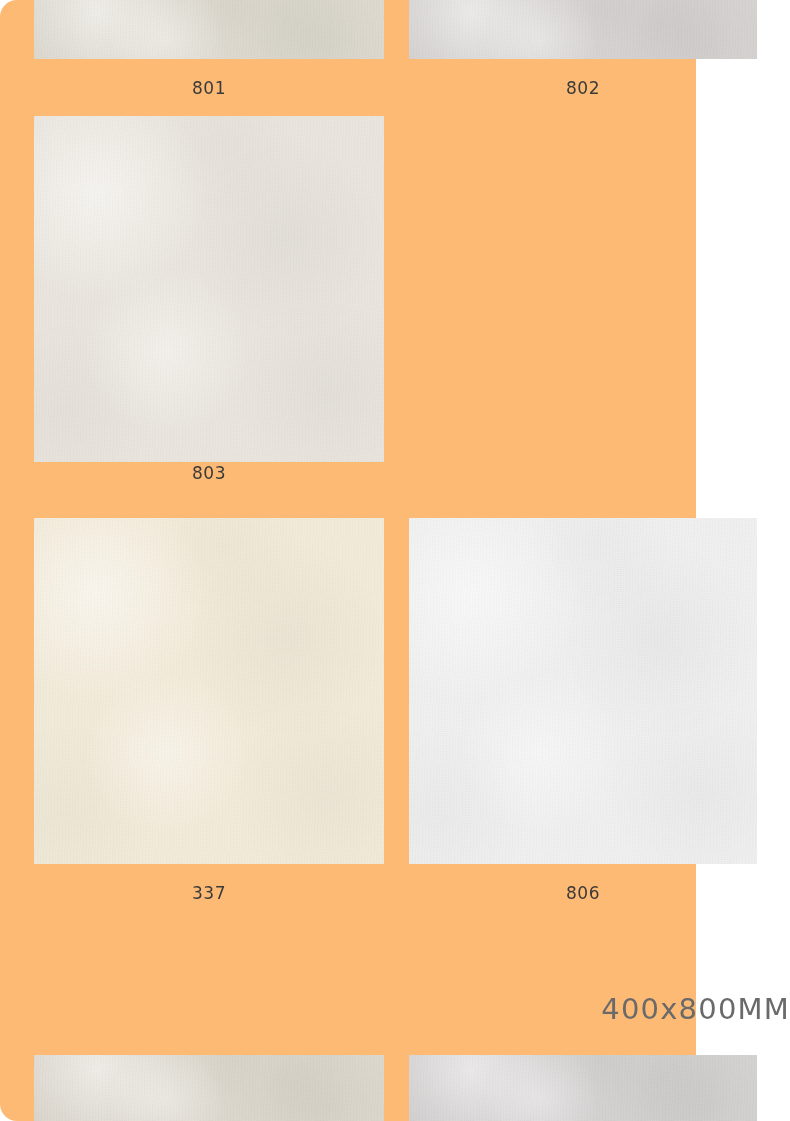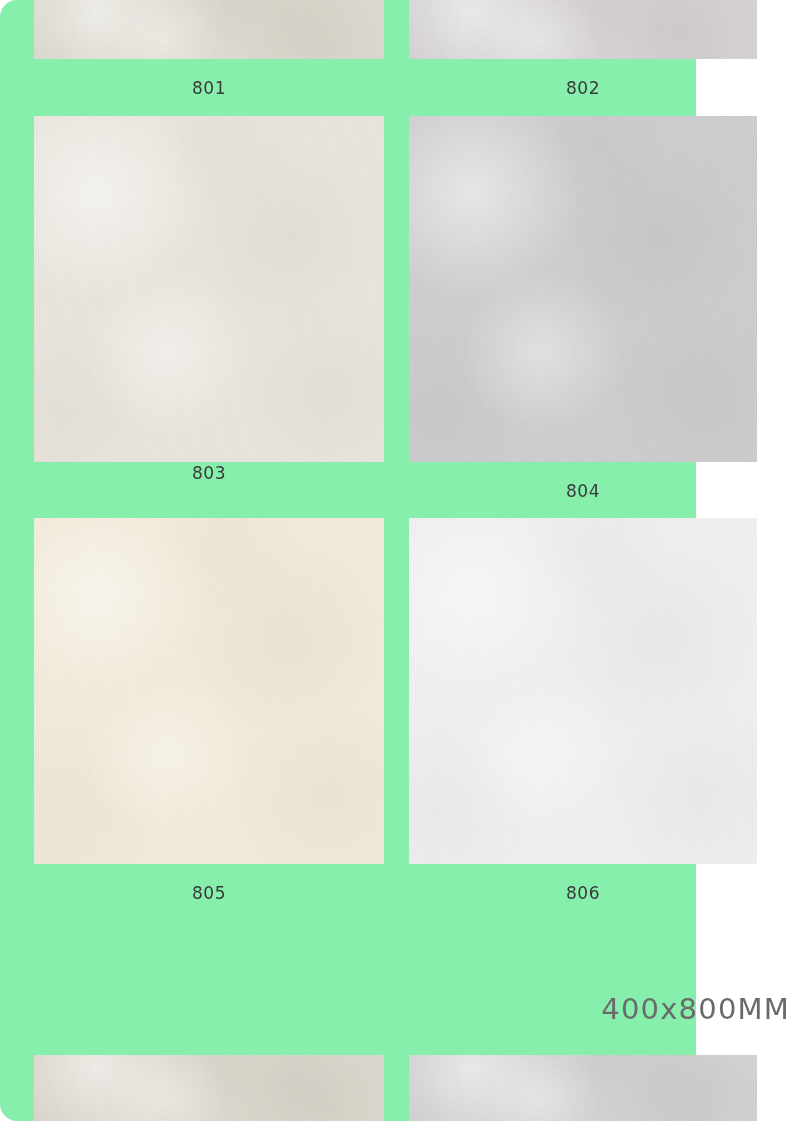--- a/index.html
+++ b/index.html
@@ -13,21 +13,21 @@
     height: 1121px;
     position: relative;
     overflow: hidden;
     font-family: "Liberation Sans", sans-serif;
   }
 
   .page {
     position: relative;
     width: 696px;
     height: 1121px;
-    background: #86efac;
+    background: #fdba74;
     border-radius: 17px;
   }
 
   
   .swatch-grid {
     position: absolute;
     left: 0;
     width: 790px;
   }
 
@@ -126,34 +126,30 @@
   </div>
 
   <div class="swatch-grid" style="top:116px;">
     <div class="swatch-row">
 
       <div class="swatch-cell left">
         <div class="swatch-img" style="width:350px;height:346px;background-color:#eae6de;"></div>
         <div class="swatch-label" style="margin-top:3px;">803</div>
       </div>
 
-      <div class="swatch-cell right">
-        <div class="swatch-img" style="width:348px;height:346px;background-color:#cdcdcf;"></div>
-        <div class="swatch-label" style="margin-top:21px;">804</div>
-      </div>
 
     </div>
   </div>
 
   <div class="swatch-grid" style="top:518px;">
     <div class="swatch-row">
 
       <div class="swatch-cell left">
         <div class="swatch-img" style="width:350px;height:346px;background-color:#f3ebd9;"></div>
-        <div class="swatch-label" style="margin-top:21px;">805</div>
+        <div class="swatch-label" style="margin-top:21px;">337</div>
       </div>
 
       <div class="swatch-cell right">
         <div class="swatch-img" style="width:348px;height:346px;background-color:#f0f0f1;"></div>
         <div class="swatch-label" style="margin-top:21px;">806</div>
       </div>
 
     </div>
   </div>
 

